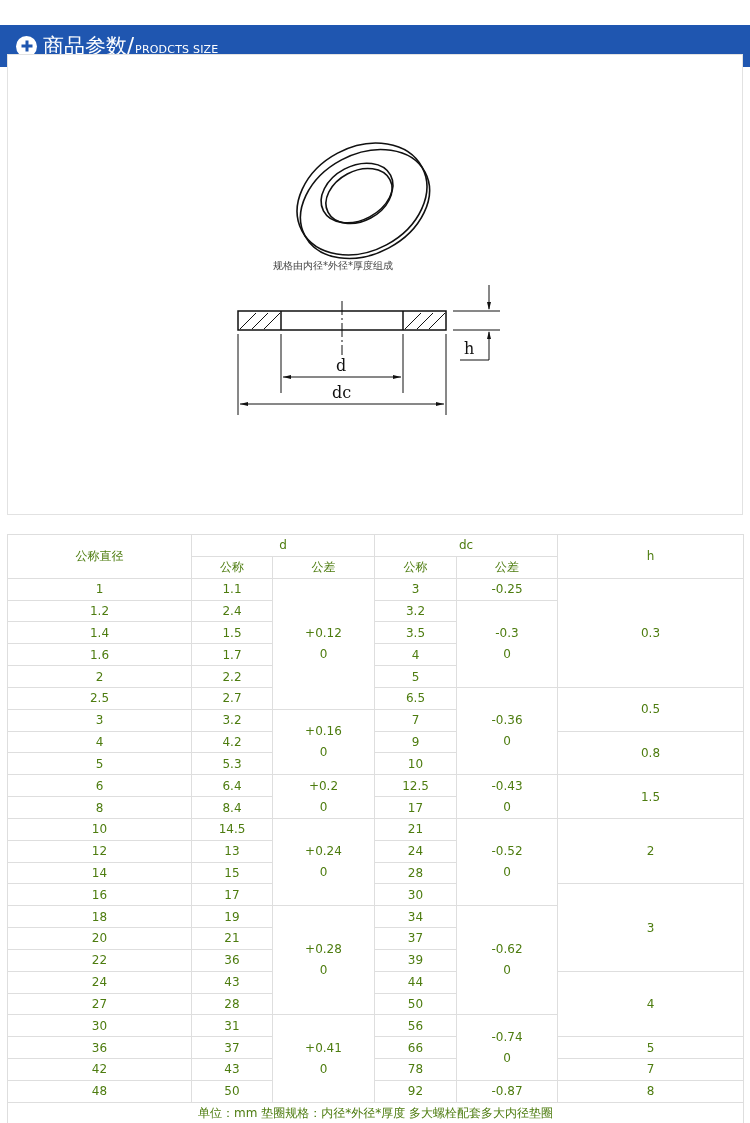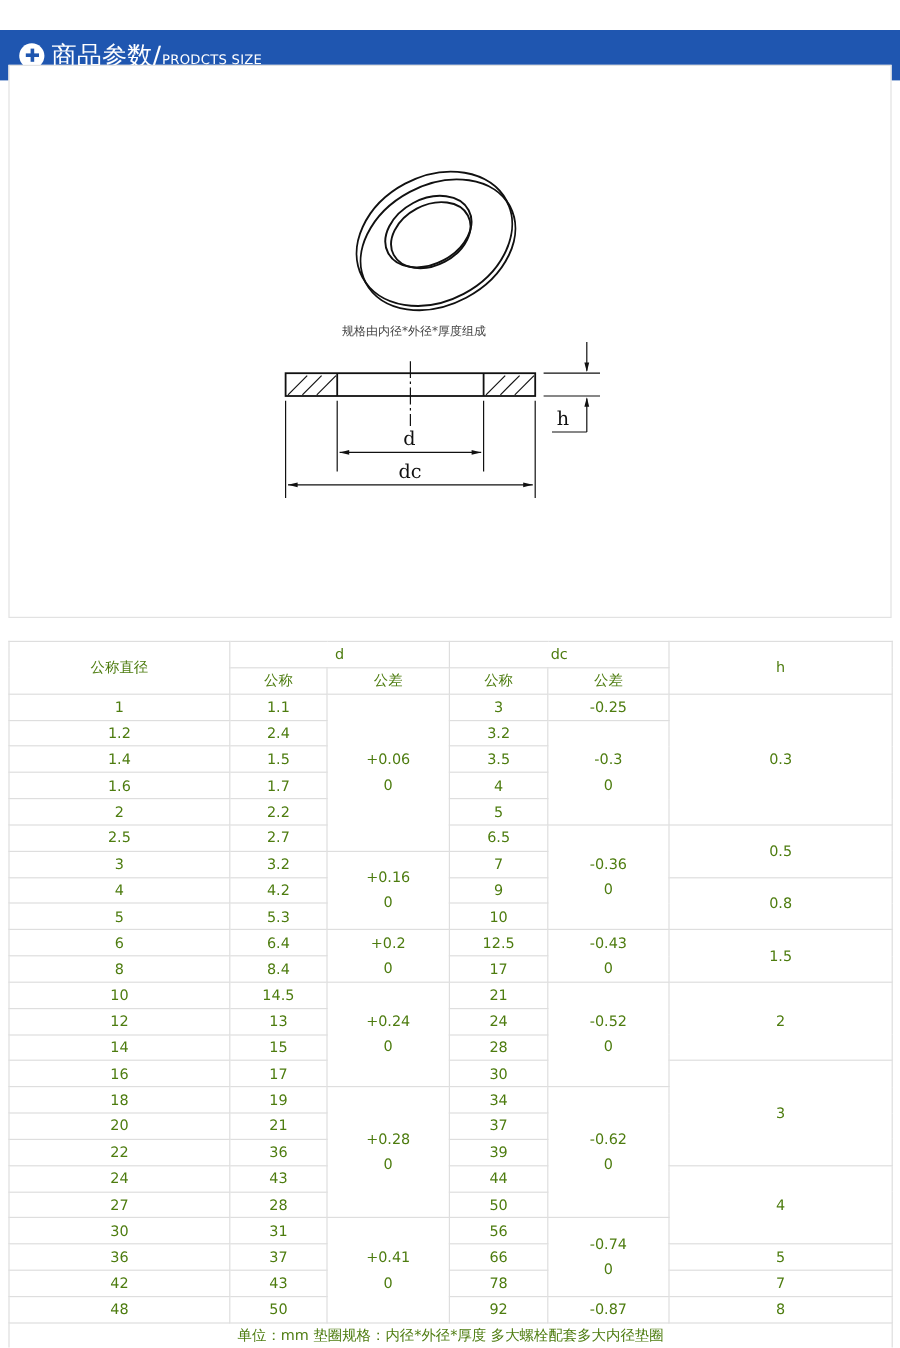--- a/index.html
+++ b/index.html
@@ -22,23 +22,22 @@
   .banner .title { color: #ffffff; font-size: 21px; line-height: 1; }
   .banner .slash { color: #ffffff; font-size: 21px; line-height: 1; }
   .banner .sub { color: #ffffff; font-size: 11px; margin-left: 1px; margin-top: 6px; letter-spacing: 0.2px; }
 
   .diagram-frame {
     position: absolute; left: 7px; top: 54px; width: 736px; height: 461px;
     border: 1px solid #e2e2e2; background: #ffffff;
   }
   .diagram-frame svg { position: absolute; left: 0; top: 0; }
   .diagram-caption {
-    position: absolute; left: 265px; top: 214px; font-size: 10px; color: #444;
+    position: absolute; left: 265px; top: 204px; font-size: 10px; color: #444;
     white-space: nowrap;
-    margin-left: 12px;
   }
 
   table.spec {
     position: absolute; left: 7px; top: 534px; width: 736px;
     border-collapse: collapse; table-layout: fixed;
     font-size: 12px; color: #4d7c0f;
   }
   table.spec td {
     border: 1px solid #dedede; text-align: center; vertical-align: middle;
     height: 21.84px; line-height: 14px; padding: 0;
@@ -134,21 +133,21 @@
       <td class="hdr">公差</td>
       <td class="hdr">公称</td>
       <td class="hdr">公差</td>
     </tr>
   </thead>
   <tbody id="spec-body">
       <tr>
         <td>1</td>
         <td>1.1</td>
         <td rowspan="6" class="stack">
-          <div>+0.06</div>
+          <div>+0.12</div>
           <div>0</div>
         </td>
         <td>3</td>
         <td class="stack">
           <div>-0.25</div>
         </td>
         <td rowspan="5">0.3</td>
       </tr>
       <tr>
         <td>1.2</td>

